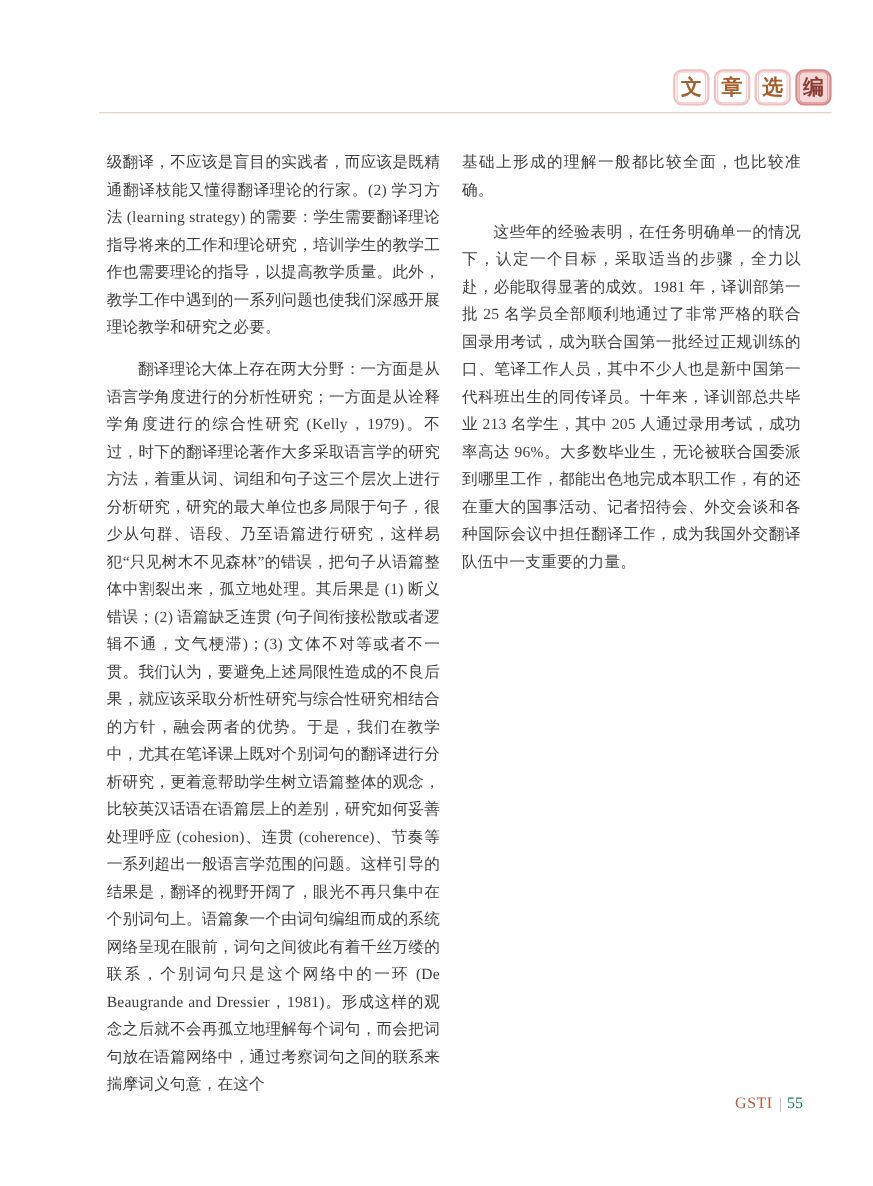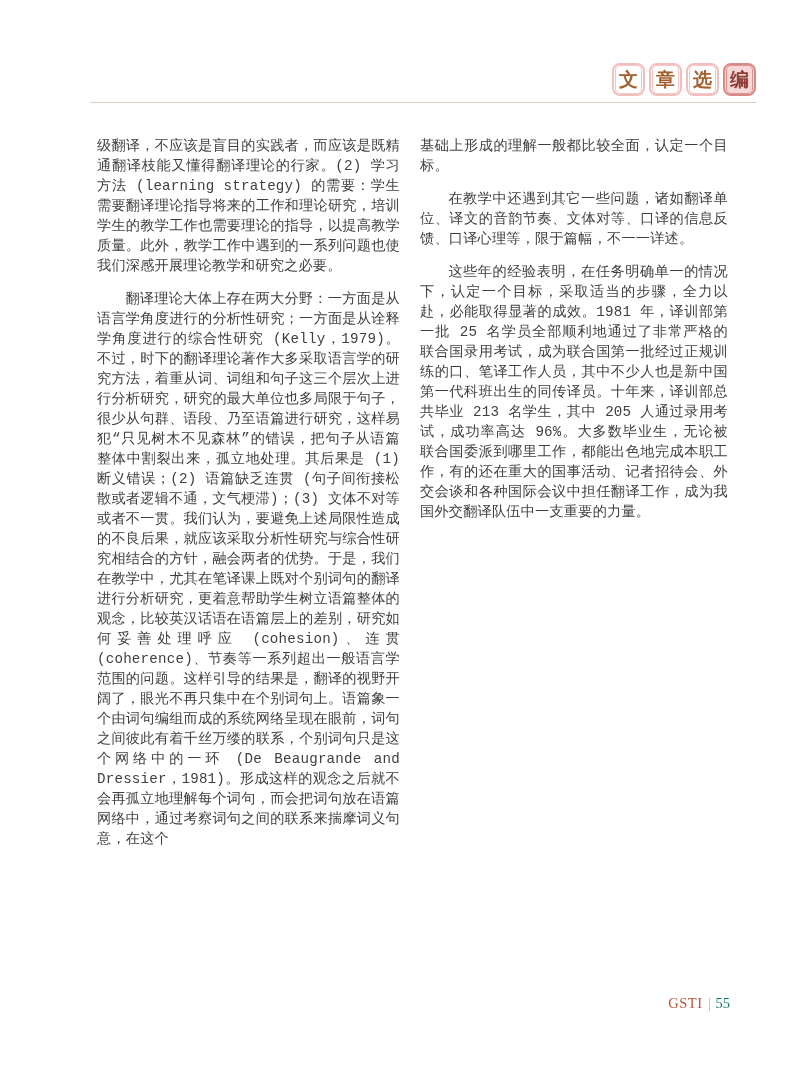--- a/index.html
+++ b/index.html
@@ -76,24 +76,23 @@
   }
   .col {
     width: 303px;
   }
   .col.col-right {
     width: 308px;
   }
   .col p {
     margin: 0 0 13px 0;
     font-size: 14.2px;
-    line-height: 20px;
+    line-height: 25px;
     text-align: justify;
     letter-spacing: 0.2px;
-    font-family: Liberation Mono, monospace;
   }
   .col p.indent {
     text-indent: 2em;
   }
   .col p.citation {
     font-style: italic;
     letter-spacing: 1px;
   }
 
   
@@ -143,22 +142,21 @@
   <div class="header-rule"></div>
 
   <div class="content">
 
     <div class="col col-left">
       <p>级翻译，不应该是盲目的实践者，而应该是既精通翻译枝能又懂得翻译理论的行家。(2) 学习方法 (learning strategy) 的需要：学生需要翻译理论指导将来的工作和理论研究，培训学生的教学工作也需要理论的指导，以提高教学质量。此外，教学工作中遇到的一系列问题也使我们深感开展理论教学和研究之必要。</p>
       <p class="indent">翻译理论大体上存在两大分野：一方面是从语言学角度进行的分析性研究；一方面是从诠释学角度进行的综合性研究 (Kelly，1979)。不过，时下的翻译理论著作大多采取语言学的研究方法，着重从词、词组和句子这三个层次上进行分析研究，研究的最大单位也多局限于句子，很少从句群、语段、乃至语篇进行研究，这样易犯“只见树木不见森林”的错误，把句子从语篇整体中割裂出来，孤立地处理。其后果是 (1) 断义错误；(2) 语篇缺乏连贯 (句子间衔接松散或者逻辑不通，文气梗滞)；(3) 文体不对等或者不一贯。我们认为，要避免上述局限性造成的不良后果，就应该采取分析性研究与综合性研究相结合的方针，融会两者的优势。于是，我们在教学中，尤其在笔译课上既对个别词句的翻译进行分析研究，更着意帮助学生树立语篇整体的观念，比较英汉话语在语篇层上的差别，研究如何妥善处理呼应 (cohesion)、连贯 (coherence)、节奏等一系列超出一般语言学范围的问题。这样引导的结果是，翻译的视野开阔了，眼光不再只集中在个别词句上。语篇象一个由词句编组而成的系统网络呈现在眼前，词句之间彼此有着千丝万缕的联系，个别词句只是这个网络中的一环 (De Beaugrande and Dressier，1981)。形成这样的观念之后就不会再孤立地理解每个词句，而会把词句放在语篇网络中，通过考察词句之间的联系来揣摩词义句意，在这个</p>
     </div>
 
     <div class="col col-right">
-      <p>基础上形成的理解一般都比较全面，认定一个目标。</p>
-      <p class="indent">在教学中还遇到其它一些问题，诸如翻译单位、译文的音韵节奏、文体对等、口译的信息反馈、口译心理等，限于篇幅，不一一详述。</p>
+      <p>基础上形成的理解一般都比较全面，也比较准确。</p>
       <p class="indent">这些年的经验表明，在任务明确单一的情况下，认定一个目标，采取适当的步骤，全力以赴，必能取得显著的成效。1981 年，译训部第一批 25 名学员全部顺利地通过了非常严格的联合国录用考试，成为联合国第一批经过正规训练的口、笔译工作人员，其中不少人也是新中国第一代科班出生的同传译员。十年来，译训部总共毕业 213 名学生，其中 205 人通过录用考试，成功率高达 96%。大多数毕业生，无论被联合国委派到哪里工作，都能出色地完成本职工作，有的还在重大的国事活动、记者招待会、外交会谈和各种国际会议中担任翻译工作，成为我国外交翻译队伍中一支重要的力量。</p>
     </div>
 
   </div>
 
   <div class="footer">
     <span class="footer-brand">GSTI</span>
     <span class="footer-divider"></span>
     <span class="footer-page">55</span>
   </div>

